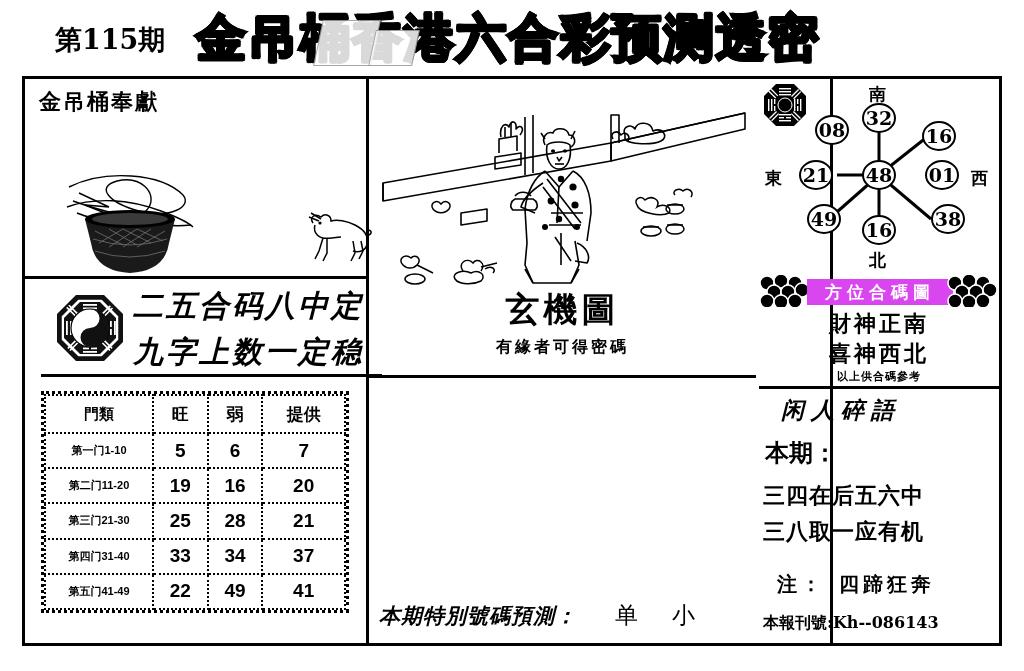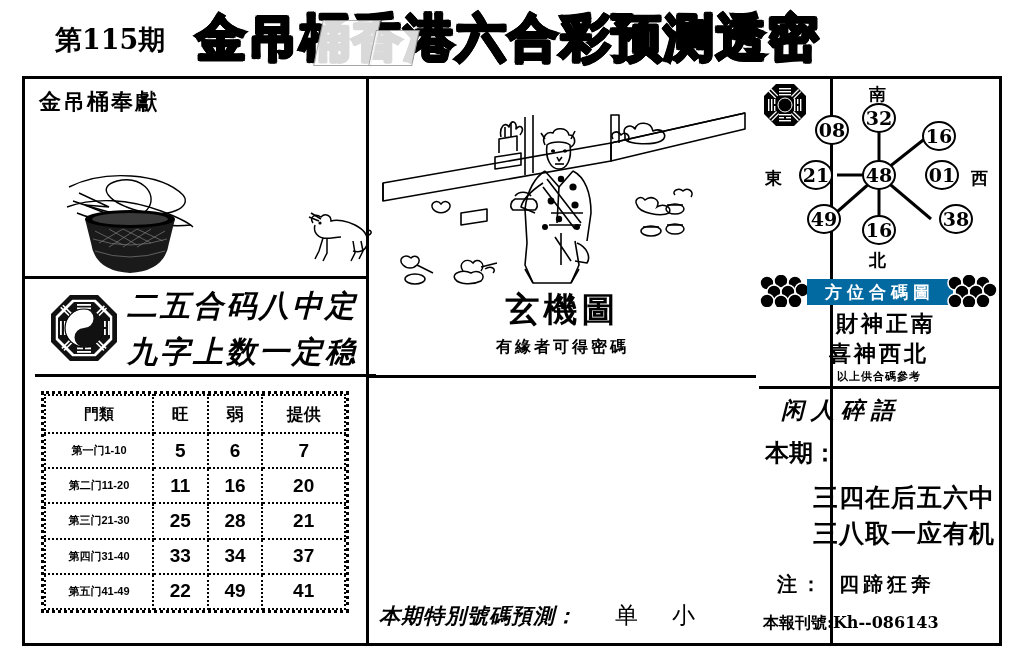--- a/index.html
+++ b/index.html
@@ -63,21 +63,21 @@
     left: 22px; top: 76px;
     width: 980px; height: 570px;
     border: 3px solid #000;
     box-sizing: border-box;
   }
   .panel { position: absolute; box-sizing: border-box; }
 
   
   #col-left   { left: 0;   top: 0;   width: 344px; height: 564px; border-right: 3px solid #000; }
   #cell-offering { position:absolute; left:0; top:0; width:341px; height:200px; border-bottom:3px solid #000; box-sizing:border-box; }
-  #cell-couplet  { position:absolute; left:10px; top:200px; width:341px; height:98px; border-bottom:3px solid #000; box-sizing:border-box; }
+  #cell-couplet  { position:absolute; left:16px; top:200px; width:341px; height:98px; border-bottom:3px solid #000; box-sizing:border-box; }
   #cell-table    { position:absolute; left:0; top:298px; width:341px; height:266px; box-sizing:border-box; }
 
   
   #col-mid { left: 344px; top: 0; width: 464px; height: 564px; border-right: 3px solid #000; }
   #cell-xuanji { position:absolute; left:0; top:0; width:387px; height:296px; }
   #mid-divider { position:absolute; left:0; top:296px; width:387px; height:3px; background:#000; }
   #cell-special{ position:absolute; left:0; top:299px; width:387px; height:265px; }
 
   
   #col-right { left: 734px; top: 0; width: 240px; height: 564px; }
@@ -164,35 +164,35 @@
   }
   .cdir {
     position:absolute;
     font-family:"DejaVu Sans", sans-serif;
     font-size: 17px; font-weight:bold; color:#000;
   }
 
   
   #fangwei-banner {
     position:absolute; left: 48px; top: 6px; width: 146px; height: 26px;
-    background:#0369a1; color:#fff;
+    background:#d946ef; color:#fff;
     font-family:"DejaVu Sans", sans-serif;
     font-size: 17px; font-weight:bold; letter-spacing: 5px;
     display:flex; align-items:center; justify-content:center;
     box-sizing:border-box;
   }
   .flowers { position:absolute; top:2px; width:54px; height:32px; }
   #flowers-left  { left: 0px; }
   #flowers-right { left: 188px; }
   .fw-line {
     position:absolute; width:240px; text-align:center;
     font-family:"DejaVu Serif","Liberation Serif",serif;
     font-size: 22px; font-weight:bold; letter-spacing:3px; color:#000;
   }
-  #fw-line1 { top: 36px; margin-left: 7px; }
+  #fw-line1 { top: 36px; }
   #fw-line2 { top: 66px; }
   #fw-note {
     position:absolute; top: 96px; width:240px; text-align:center;
     font-family:"DejaVu Sans", sans-serif;
     font-size: 11px; font-weight:bold; letter-spacing:1px; color:#000;
   }
 
   
   #gossip-title {
     position:absolute; left: 22px; top: 6px;
@@ -201,22 +201,22 @@
     font-style: italic;
   }
   #gossip-period {
     position:absolute; left: 6px; top: 48px;
     font-family:"DejaVu Sans", sans-serif;
     font-size: 24px; font-weight:bold; color:#000;
   }
   .gossip-line {
     position:absolute; left: 4px; width: 232px;
     font-family:"DejaVu Sans", sans-serif;
-    font-size: 25px; font-weight:bold; letter-spacing: 1px; color:#000;
-    text-align:right;
+    font-size: 22px; font-weight:bold; letter-spacing: 1px; color:#000;
+    text-align:left;
   }
   #g-line1 { top: 92px; }
   #g-line2 { top: 128px; }
   #gossip-note {
     position:absolute; left: 18px; top: 182px;
     font-family:"DejaVu Serif","Liberation Serif",serif;
     font-size: 20px; font-weight:bold; letter-spacing: 4px; color:#000;
   }
   #gossip-note .nlabel { margin-right: 14px; }
   #pub-no {
@@ -341,21 +341,21 @@
             </thead>
             <tbody>
               <tr>
                 <td class="cat-cell">第一门1-10</td>
                 <td class="num">5</td>
                 <td class="num">6</td>
                 <td class="num">7</td>
               </tr>
               <tr>
                 <td class="cat-cell">第二门11-20</td>
-                <td class="num">11</td>
+                <td class="num">19</td>
                 <td class="num">16</td>
                 <td class="num">20</td>
               </tr>
               <tr>
                 <td class="cat-cell">第三门21-30</td>
                 <td class="num">25</td>
                 <td class="num">28</td>
                 <td class="num">21</td>
               </tr>
               <tr>
@@ -530,21 +530,21 @@
         <div class="cdir" style="left:212px; top:88px;">西</div>
 
         <div class="cnode" style="left:103px; top:24px;">32</div>
         <div class="cnode" style="left:56px;  top:36px;">08</div>
         <div class="cnode" style="left:163px; top:42px;">16</div>
         <div class="cnode" style="left:40px;  top:81px;">21</div>
         <div class="cnode" style="left:103px; top:81px;">48</div>
         <div class="cnode" style="left:166px; top:81px;">01</div>
         <div class="cnode" style="left:48px;  top:125px;">49</div>
         <div class="cnode" style="left:103px; top:136px;">16</div>
-        <div class="cnode" style="left:180px; top:125px;text-align:right;">38</div>
+        <div class="cnode" style="left:172px; top:125px;text-align:right;">38</div>
       </div>
 
       <div id="cell-fangwei">
         <svg class="flowers" id="flowers-left" viewBox="0 0 54 32">
           <g fill="#000" stroke="#fff" stroke-width="1.6">
             <circle cx="8" cy="8" r="7"></circle>
               <circle cx="22" cy="6" r="7"></circle>
               <circle cx="36" cy="8" r="7"></circle>
             <circle cx="15" cy="17" r="7"></circle>
               <circle cx="29" cy="17" r="7"></circle>

